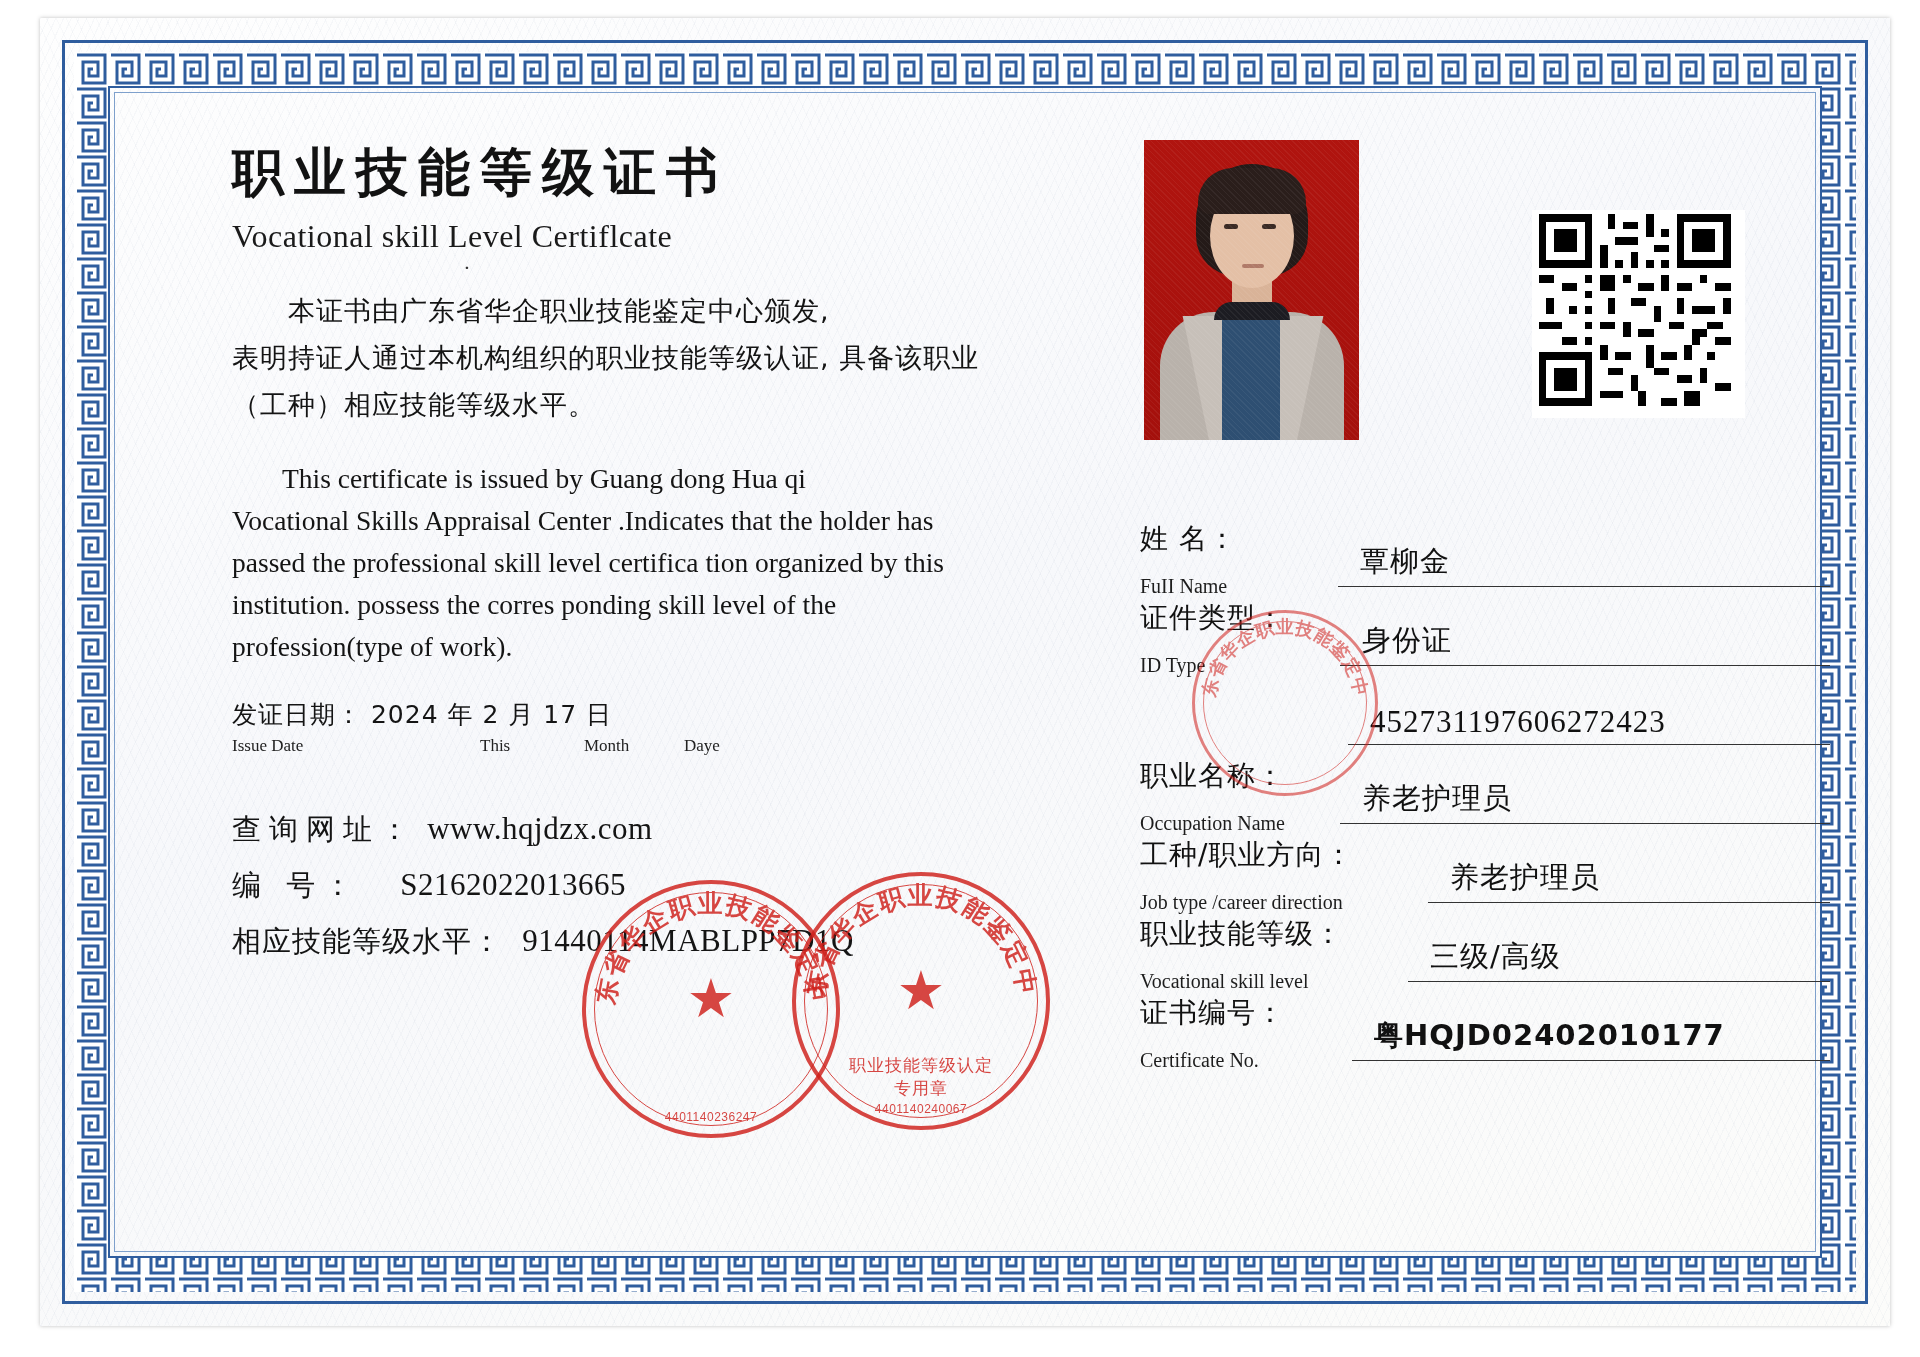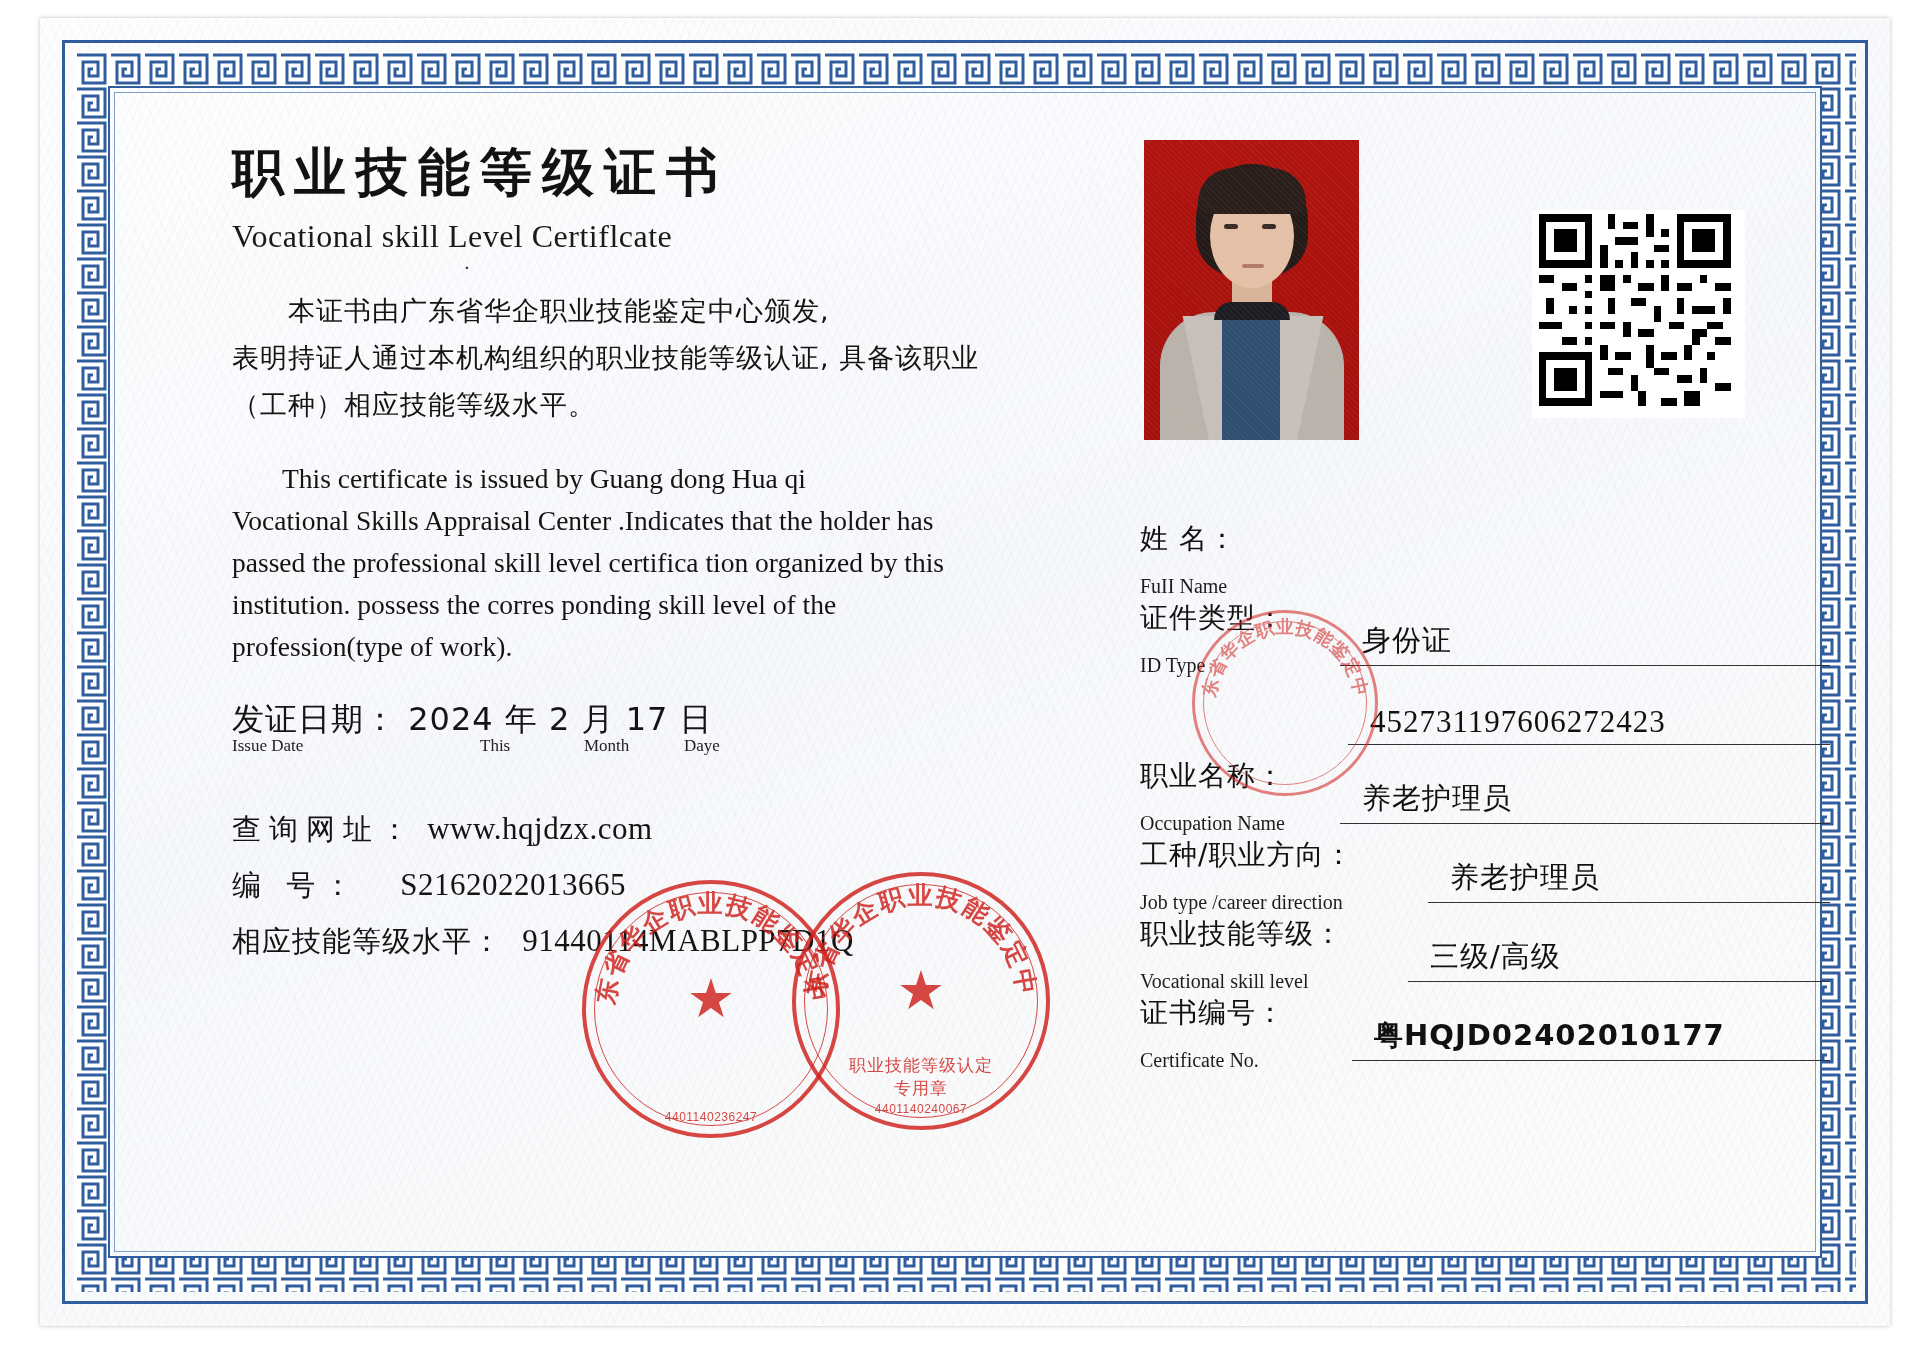--- a/index.html
+++ b/index.html
@@ -137,21 +137,21 @@
     margin-top: 2px;
     white-space: nowrap;
   }
   .date-row {
     margin-top: 30px;
     position: relative;
     height: 70px;
   }
   .date-cn {
     font-family: "DejaVu Sans", sans-serif;
-    font-size: 32px;
+    font-size: 25px;
     color: #141414;
     letter-spacing: 1px;
     white-space: nowrap;
   }
   .date-en {
     position: absolute;
     left: 0; top: 38px;
     font-family: "Liberation Serif", serif;
     font-size: 17px;
     color: #222;
@@ -560,20 +560,23 @@
           </svg>
         </div>
 
         <div id="fields">
 
           <div class="field r1">
             <div class="f-labels">
               <div class="f-cn">姓    名：</div>
               <div class="f-en">FuII Name</div>
             </div>
+            <div class="f-value-wrap">
+              <div class="f-value">覃柳金</div>
+            </div>
           </div>
 
           <div class="field r2">
             <div class="f-labels">
               <div class="f-cn">证件类型：</div>
               <div class="f-en">ID Type</div>
             </div>
             <div class="f-value-wrap">
               <div class="f-value">身份证</div>
             </div>

